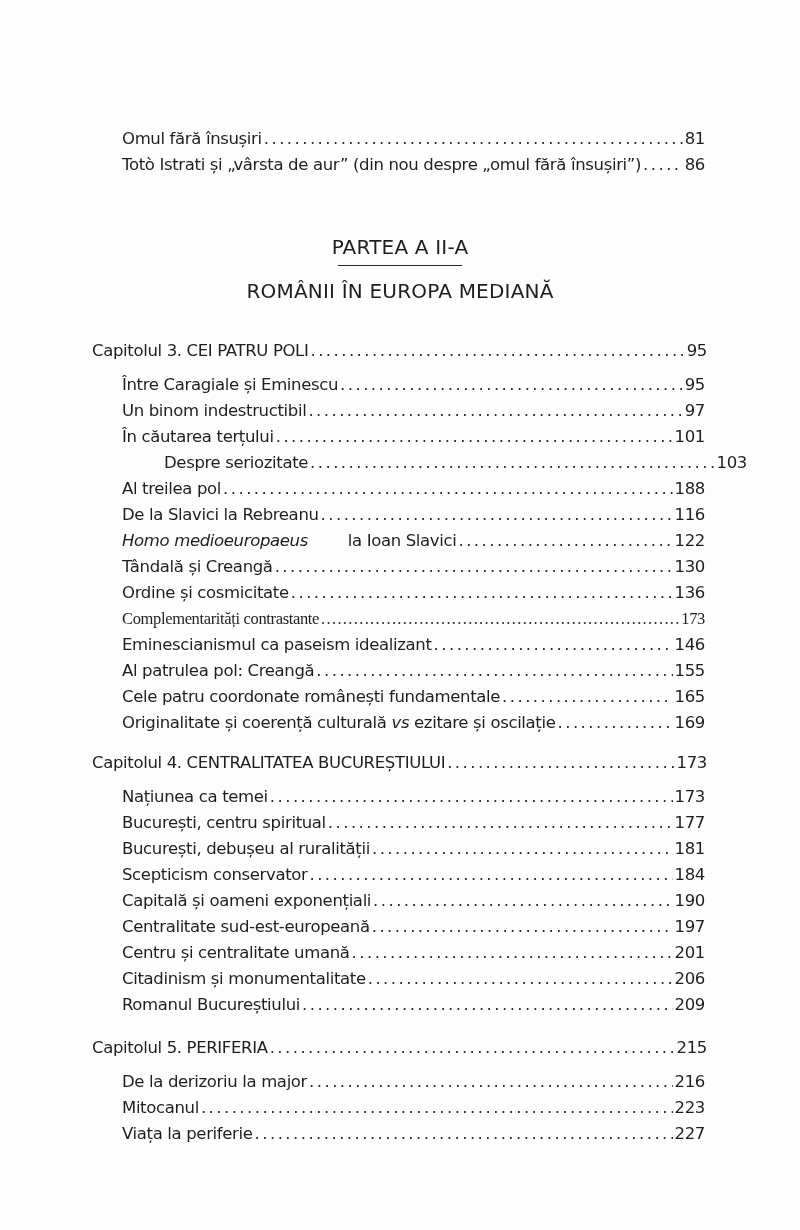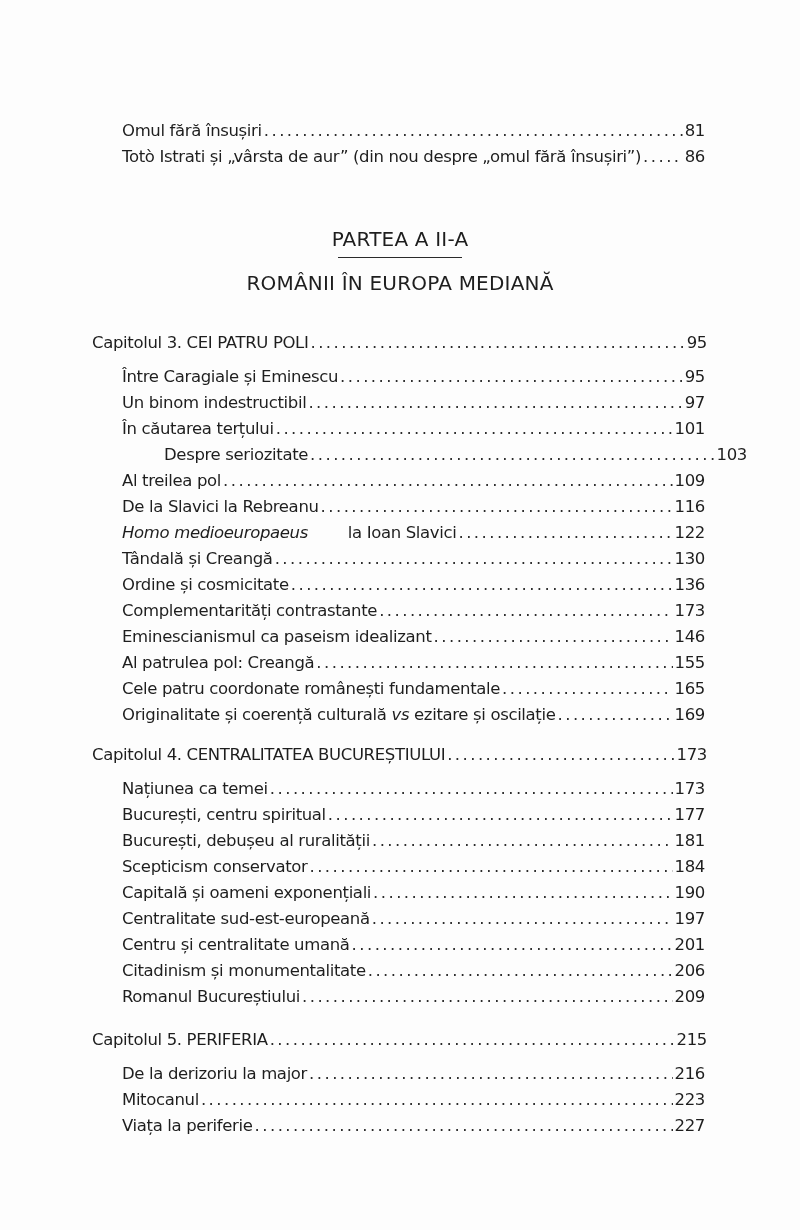--- a/index.html
+++ b/index.html
@@ -1,21 +1,21 @@
 <!DOCTYPE html>
 <html><head>
   <meta charset="utf-8">
   <style>
     html, body { margin: 0; padding: 0; background: #fdfdfd; }
     body {
       width: 800px; height: 1230px; position: relative; overflow: hidden;
       font-family: "DejaVu Sans", "Liberation Sans", sans-serif;
       color: #1e1e1e;
     }
-    .page { position: absolute; left: 0; top: 0; width: 800px; height: 908px; }
+    .page { position: absolute; left: 0; top: 8px; width: 800px; height: 908px; }
     .row {
       position: absolute; display: flex; align-items: baseline;
       height: 26px; line-height: 26px;
       font-size: 16.5px; letter-spacing: -0.35px; white-space: nowrap;
     }
     .row .t { flex: 0 0 auto; }
     .row .t i { font-style: italic; }
     .row .dots {
       flex: 1 1 auto; overflow: hidden; margin: 0 2px;
       letter-spacing: 3.1px; color: #2a2a2a;
@@ -78,21 +78,21 @@
         <span class="p">101</span>
       </div>
       <div class="row sub" style="top: 442px; margin-left: 42px;">
         <span class="t">Despre seriozitate</span>
         <span class="dots"></span>
         <span class="p">103</span>
       </div>
       <div class="row sub" style="top: 468px;">
         <span class="t">Al treilea pol</span>
         <span class="dots"></span>
-        <span class="p">109</span>
+        <span class="p">188</span>
       </div>
       <div class="row sub" style="top: 494px;">
         <span class="t">De la Slavici la Rebreanu</span>
         <span class="dots"></span>
         <span class="p">116</span>
       </div>
       <div class="row sub" style="top: 520px;">
         <span class="t"><i>Homo medioeuropaeus</i><span style="white-space: pre; margin-left: 35px;"> la Ioan Slavici</span></span>
         <span class="dots"></span>
         <span class="p">122</span>
@@ -100,21 +100,21 @@
       <div class="row sub" style="top: 546px;">
         <span class="t">Tândală și Creangă</span>
         <span class="dots"></span>
         <span class="p">130</span>
       </div>
       <div class="row sub" style="top: 572px;">
         <span class="t">Ordine și cosmicitate</span>
         <span class="dots"></span>
         <span class="p">136</span>
       </div>
-      <div class="row sub" style="top: 598px;">
+      <div class="row sub" style="top: 598px; font-family: Liberation Serif, serif;">
         <span class="t">Complementarități contrastante</span>
         <span class="dots"></span>
         <span class="p">173</span>
       </div>
       <div class="row sub" style="top: 624px;">
         <span class="t">Eminescianismul ca paseism idealizant</span>
         <span class="dots"></span>
         <span class="p">146</span>
       </div>
       <div class="row sub" style="top: 650px;">

